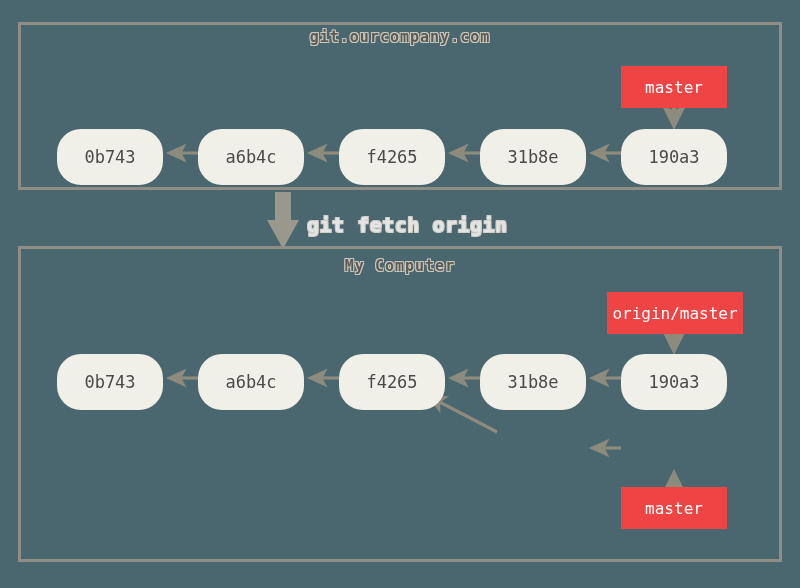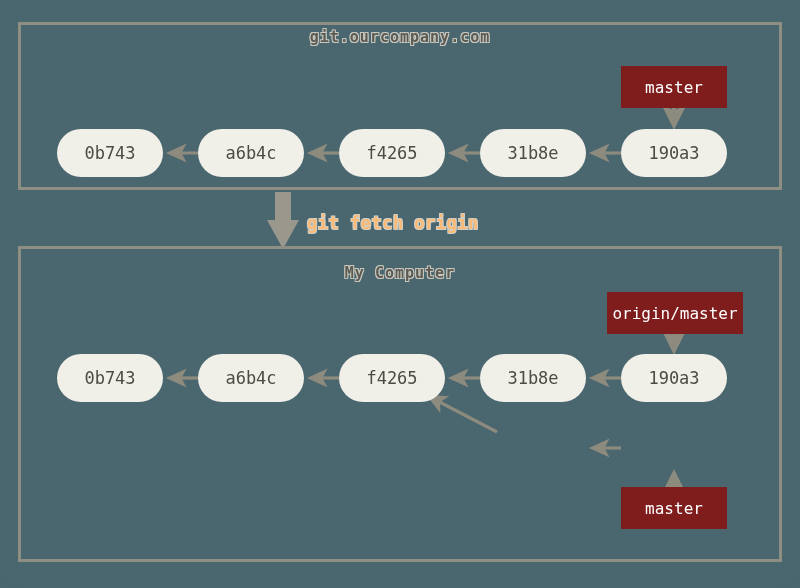--- a/index.html
+++ b/index.html
@@ -33,61 +33,61 @@
     font-size: 15px;
     font-weight: bold;
     color: #5b5b53;
     letter-spacing: 1px;
     white-space: nowrap;
     text-shadow:
       -1px -1px 0 #c9c9c0, 1px -1px 0 #c9c9c0,
       -1px  1px 0 #c9c9c0, 1px  1px 0 #c9c9c0;
   }
   #server-title { left: 0; top: 28px; width: 800px; text-align: center; }
-  #local-title  { left: 0; top: 264px; width: 800px; text-align: center; }
+  #local-title  { left: 0; top: 257px; width: 800px; text-align: center; }
 
   
   .commit {
     position: absolute;
     width: 106px;
-    height: 48px;
+    height: 56px;
     background: #f0efe8;
     border-radius: 24px;
     display: flex;
     align-items: center;
     justify-content: center;
     font-family: "DejaVu Sans Mono", "Liberation Mono", monospace;
     font-size: 17px;
     color: #4c4c46;
     box-sizing: border-box;
   }
 
   
   .ref-label {
     position: absolute;
-    background: #7f1d1d;
+    background: #ef4444;
     color: #ffffff;
     display: flex;
     align-items: center;
     justify-content: center;
     font-family: "DejaVu Sans Mono", "Liberation Mono", monospace;
     font-size: 16px;
     height: 42px;
     box-sizing: border-box;
   }
 
   
   #fetch-caption {
     position: absolute;
     left: 307px;
     top: 213px;
     font-family: "DejaVu Sans Mono", "Liberation Mono", monospace;
-    font-size: 17px;
+    font-size: 20px;
     font-weight: bold;
-    color: #fdba74;
+    color: #e5e5e5;
     letter-spacing: 0.5px;
     white-space: nowrap;
     text-shadow:
       -1px -1px 0 #cfcfc6, 1px -1px 0 #cfcfc6,
       -1px  1px 0 #cfcfc6, 1px  1px 0 #cfcfc6;
   }
 
   
   #arrows {
     position: absolute;

